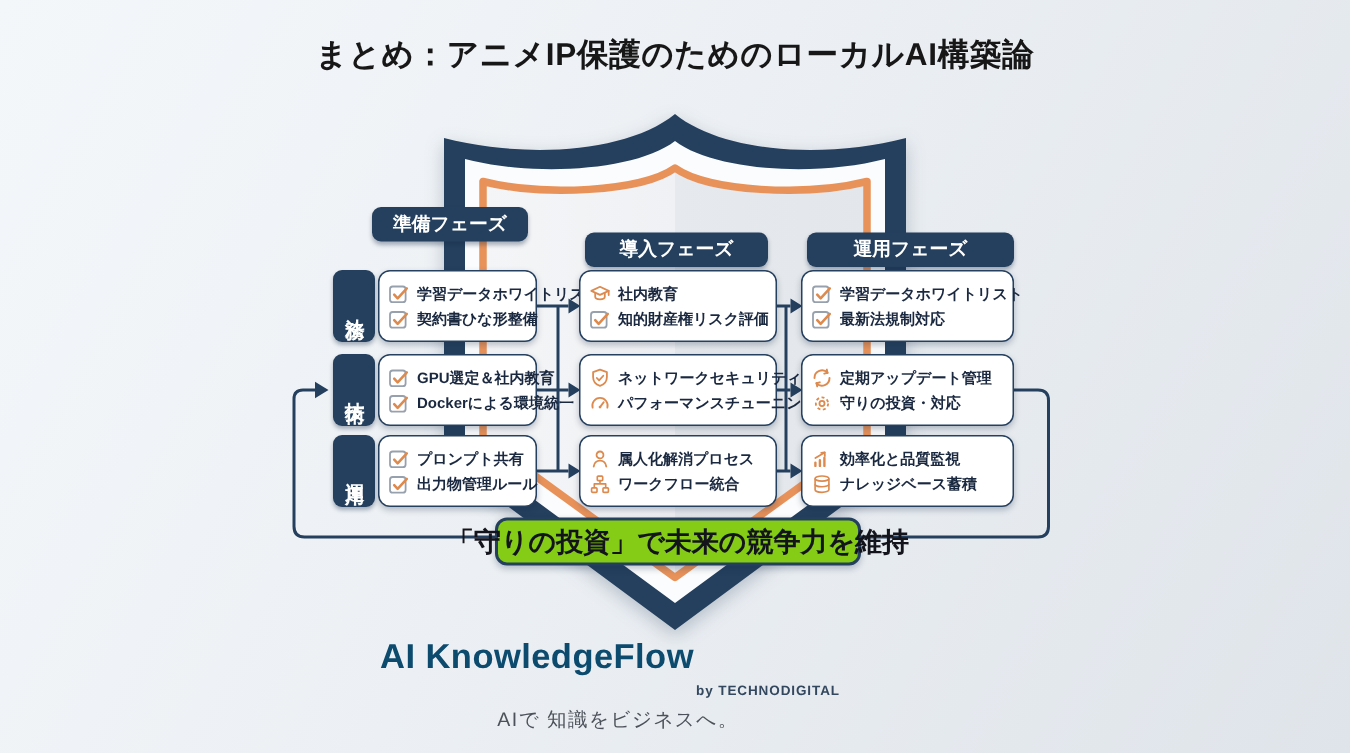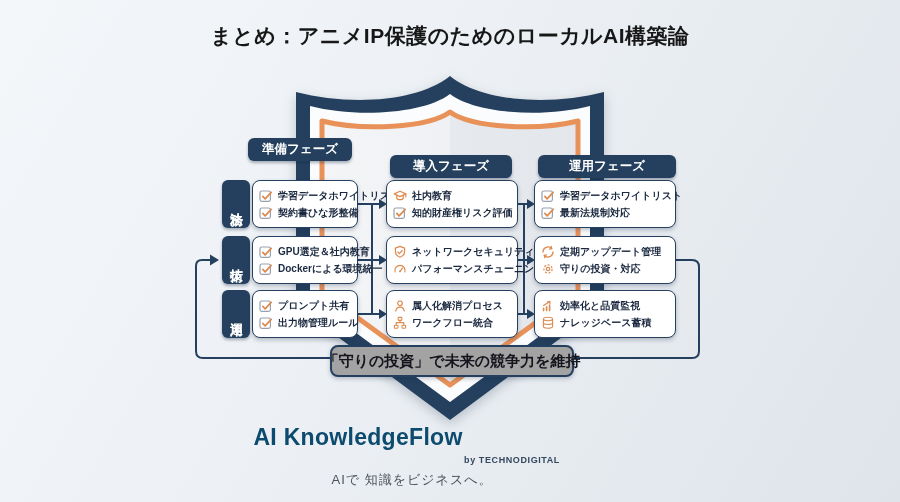--- a/index.html
+++ b/index.html
@@ -28,23 +28,23 @@
   .cell{
     position:absolute;height:48px;background:#ffffff;border:1.5px solid #26405f;border-radius:8px;
     box-shadow:0 2px 4px rgba(20,40,70,.28);z-index:5;box-sizing:border-box;
     display:flex;flex-direction:column;justify-content:center;gap:3px;padding:4px 6px;
   }
   .item{display:flex;align-items:center;gap:5px;}
   .item .icon{width:14px;height:14px;flex:0 0 14px;display:inline-flex;}
   .item .icon svg{width:14px;height:14px;}
   .item .lbl{font-size:10px;font-weight:700;color:#1b2940;white-space:nowrap;letter-spacing:0;}
   .banner{
-    position:absolute;left:330px;top:345px;width:240px;height:28px;background:#a3a3a3;
+    position:absolute;left:330px;top:345px;width:240px;height:28px;background:#84cc16;
     border:2px solid #24405e;border-radius:8px;display:flex;align-items:center;justify-content:center;
-    font-size:15px;font-weight:800;color:#14141c;z-index:6;white-space:nowrap;
+    font-size:18px;font-weight:800;color:#14141c;z-index:6;white-space:nowrap;
     box-shadow:0 2px 4px rgba(20,40,70,.25);
   }
   .brand{
     position:absolute;left:0;top:424px;width:716px;text-align:center;
     font-size:23px;font-weight:800;color:#0c4a6e;letter-spacing:.3px;
   }
   .byline{
     position:absolute;left:0;top:455px;width:900px;text-align:center;
     font-size:9px;font-weight:700;color:#33475e;letter-spacing:.6px;transform:translateX(62px);
   }

